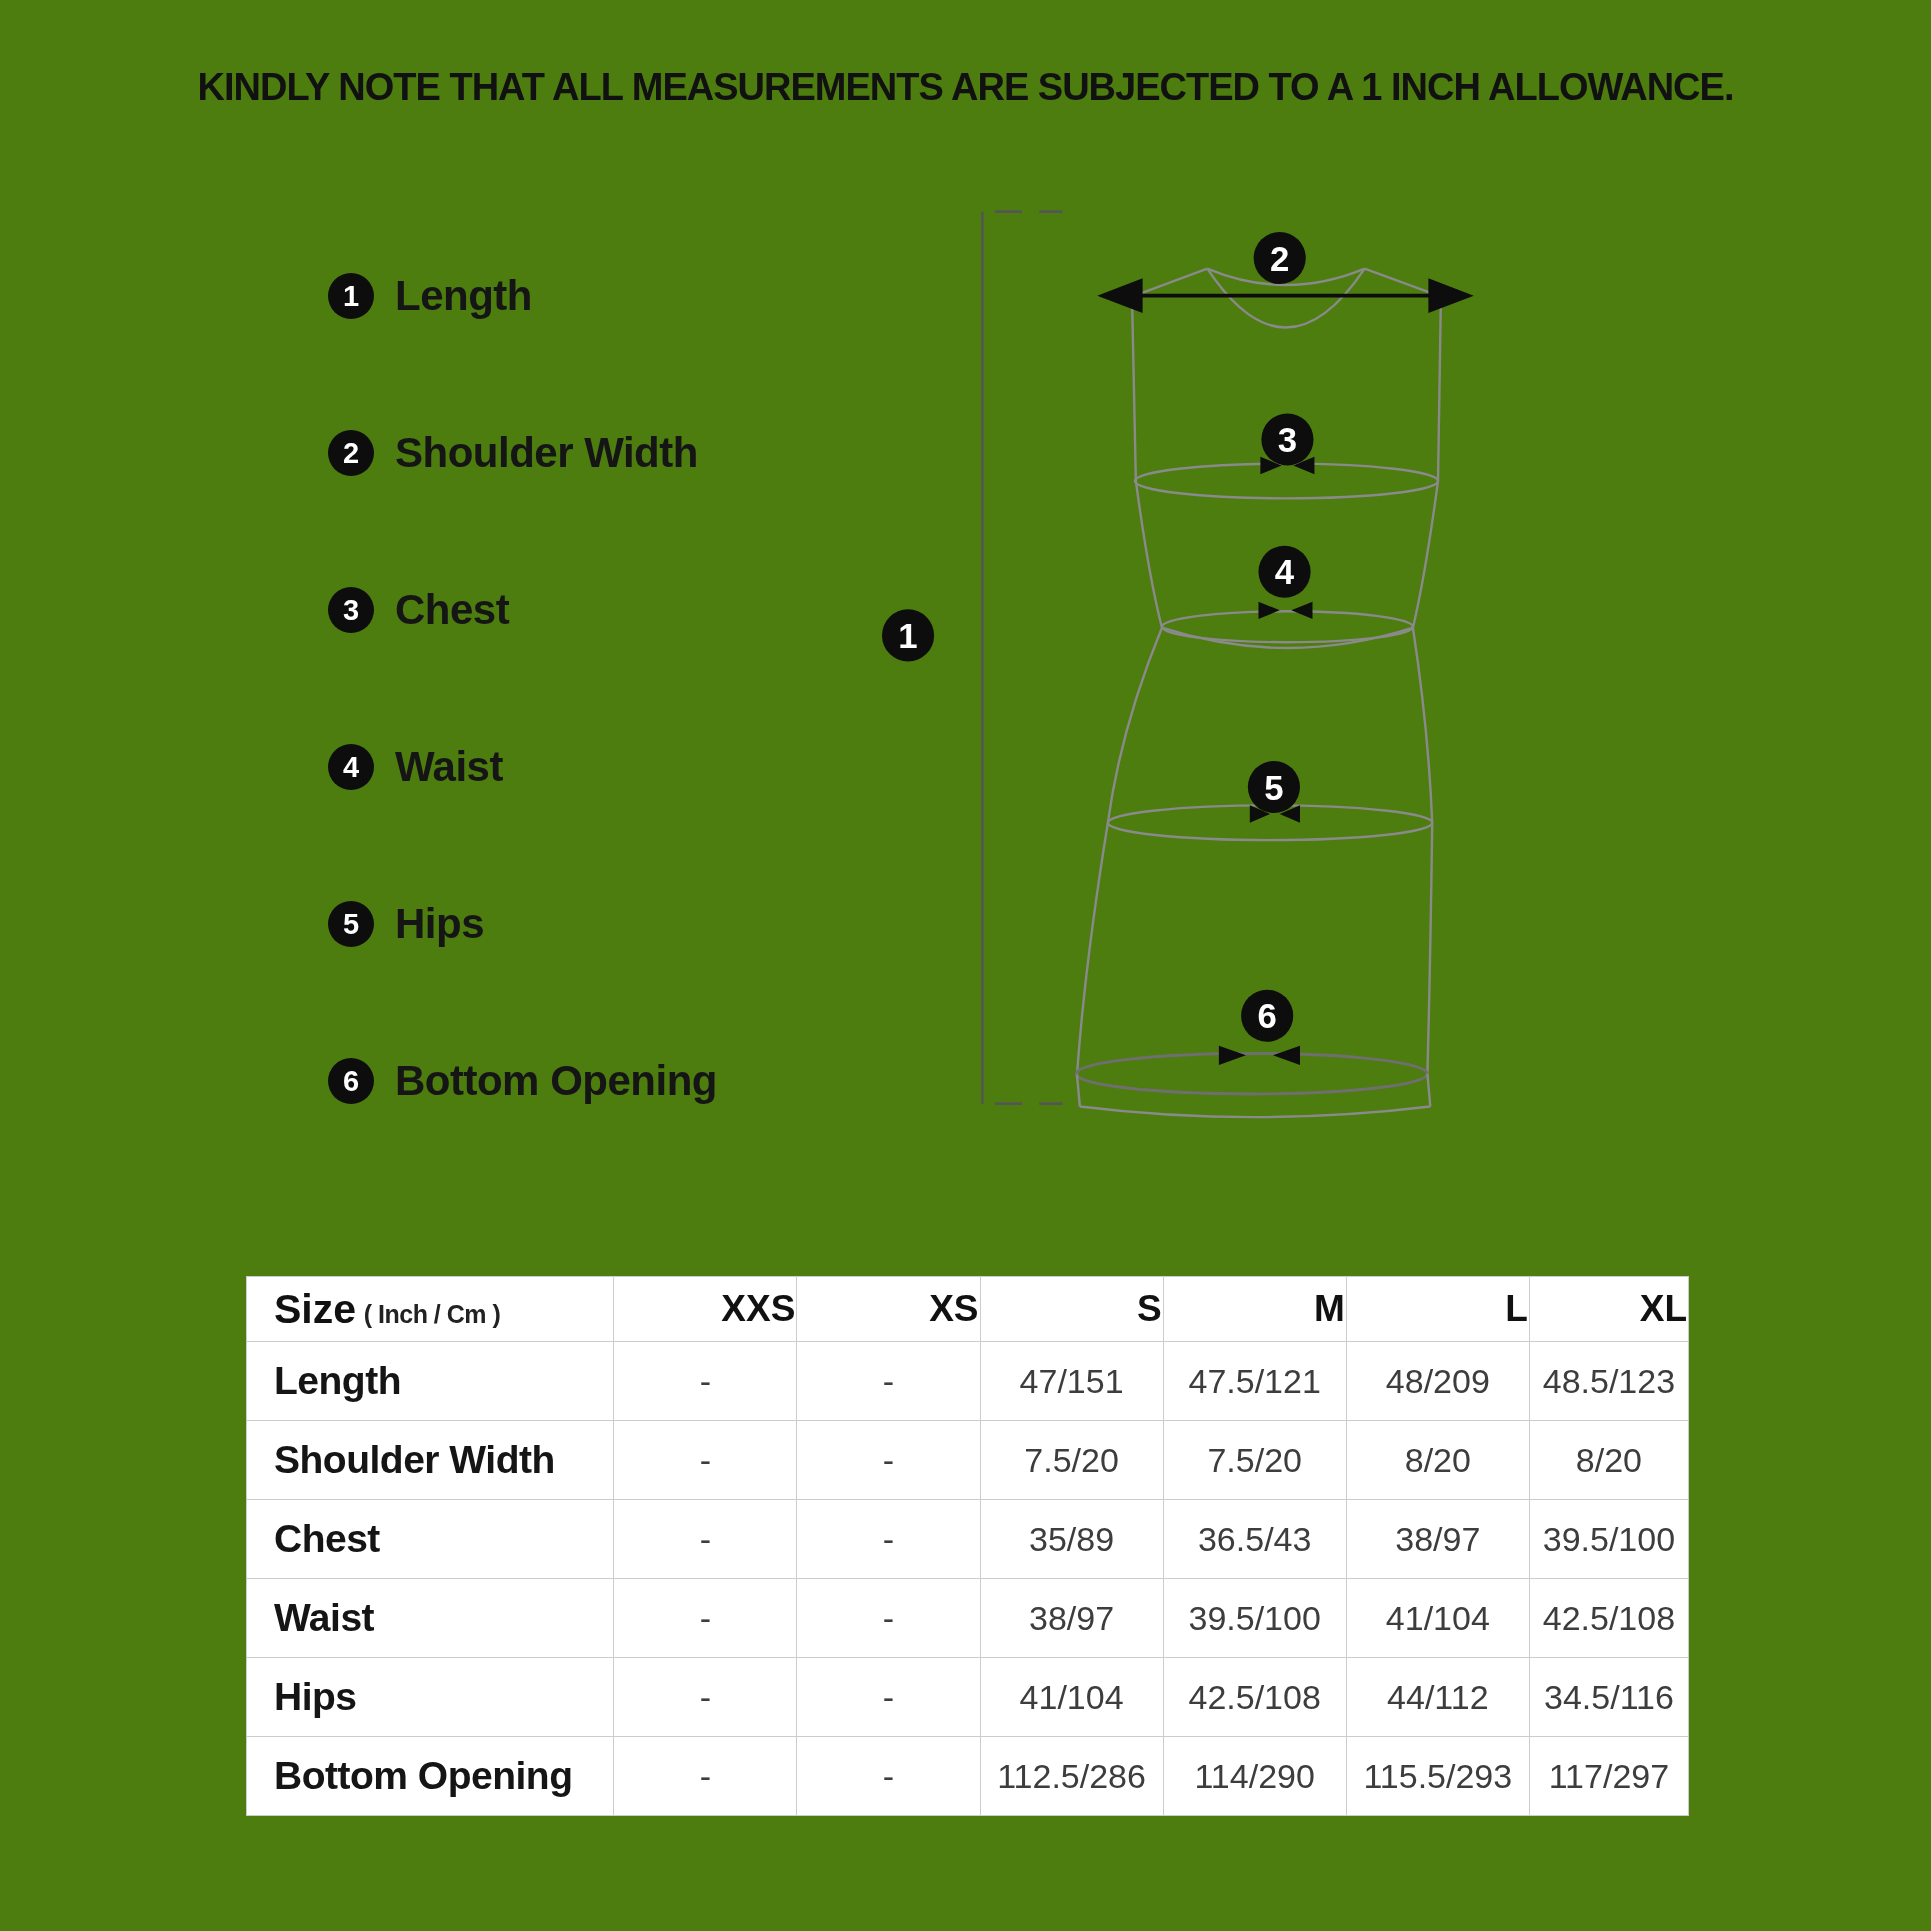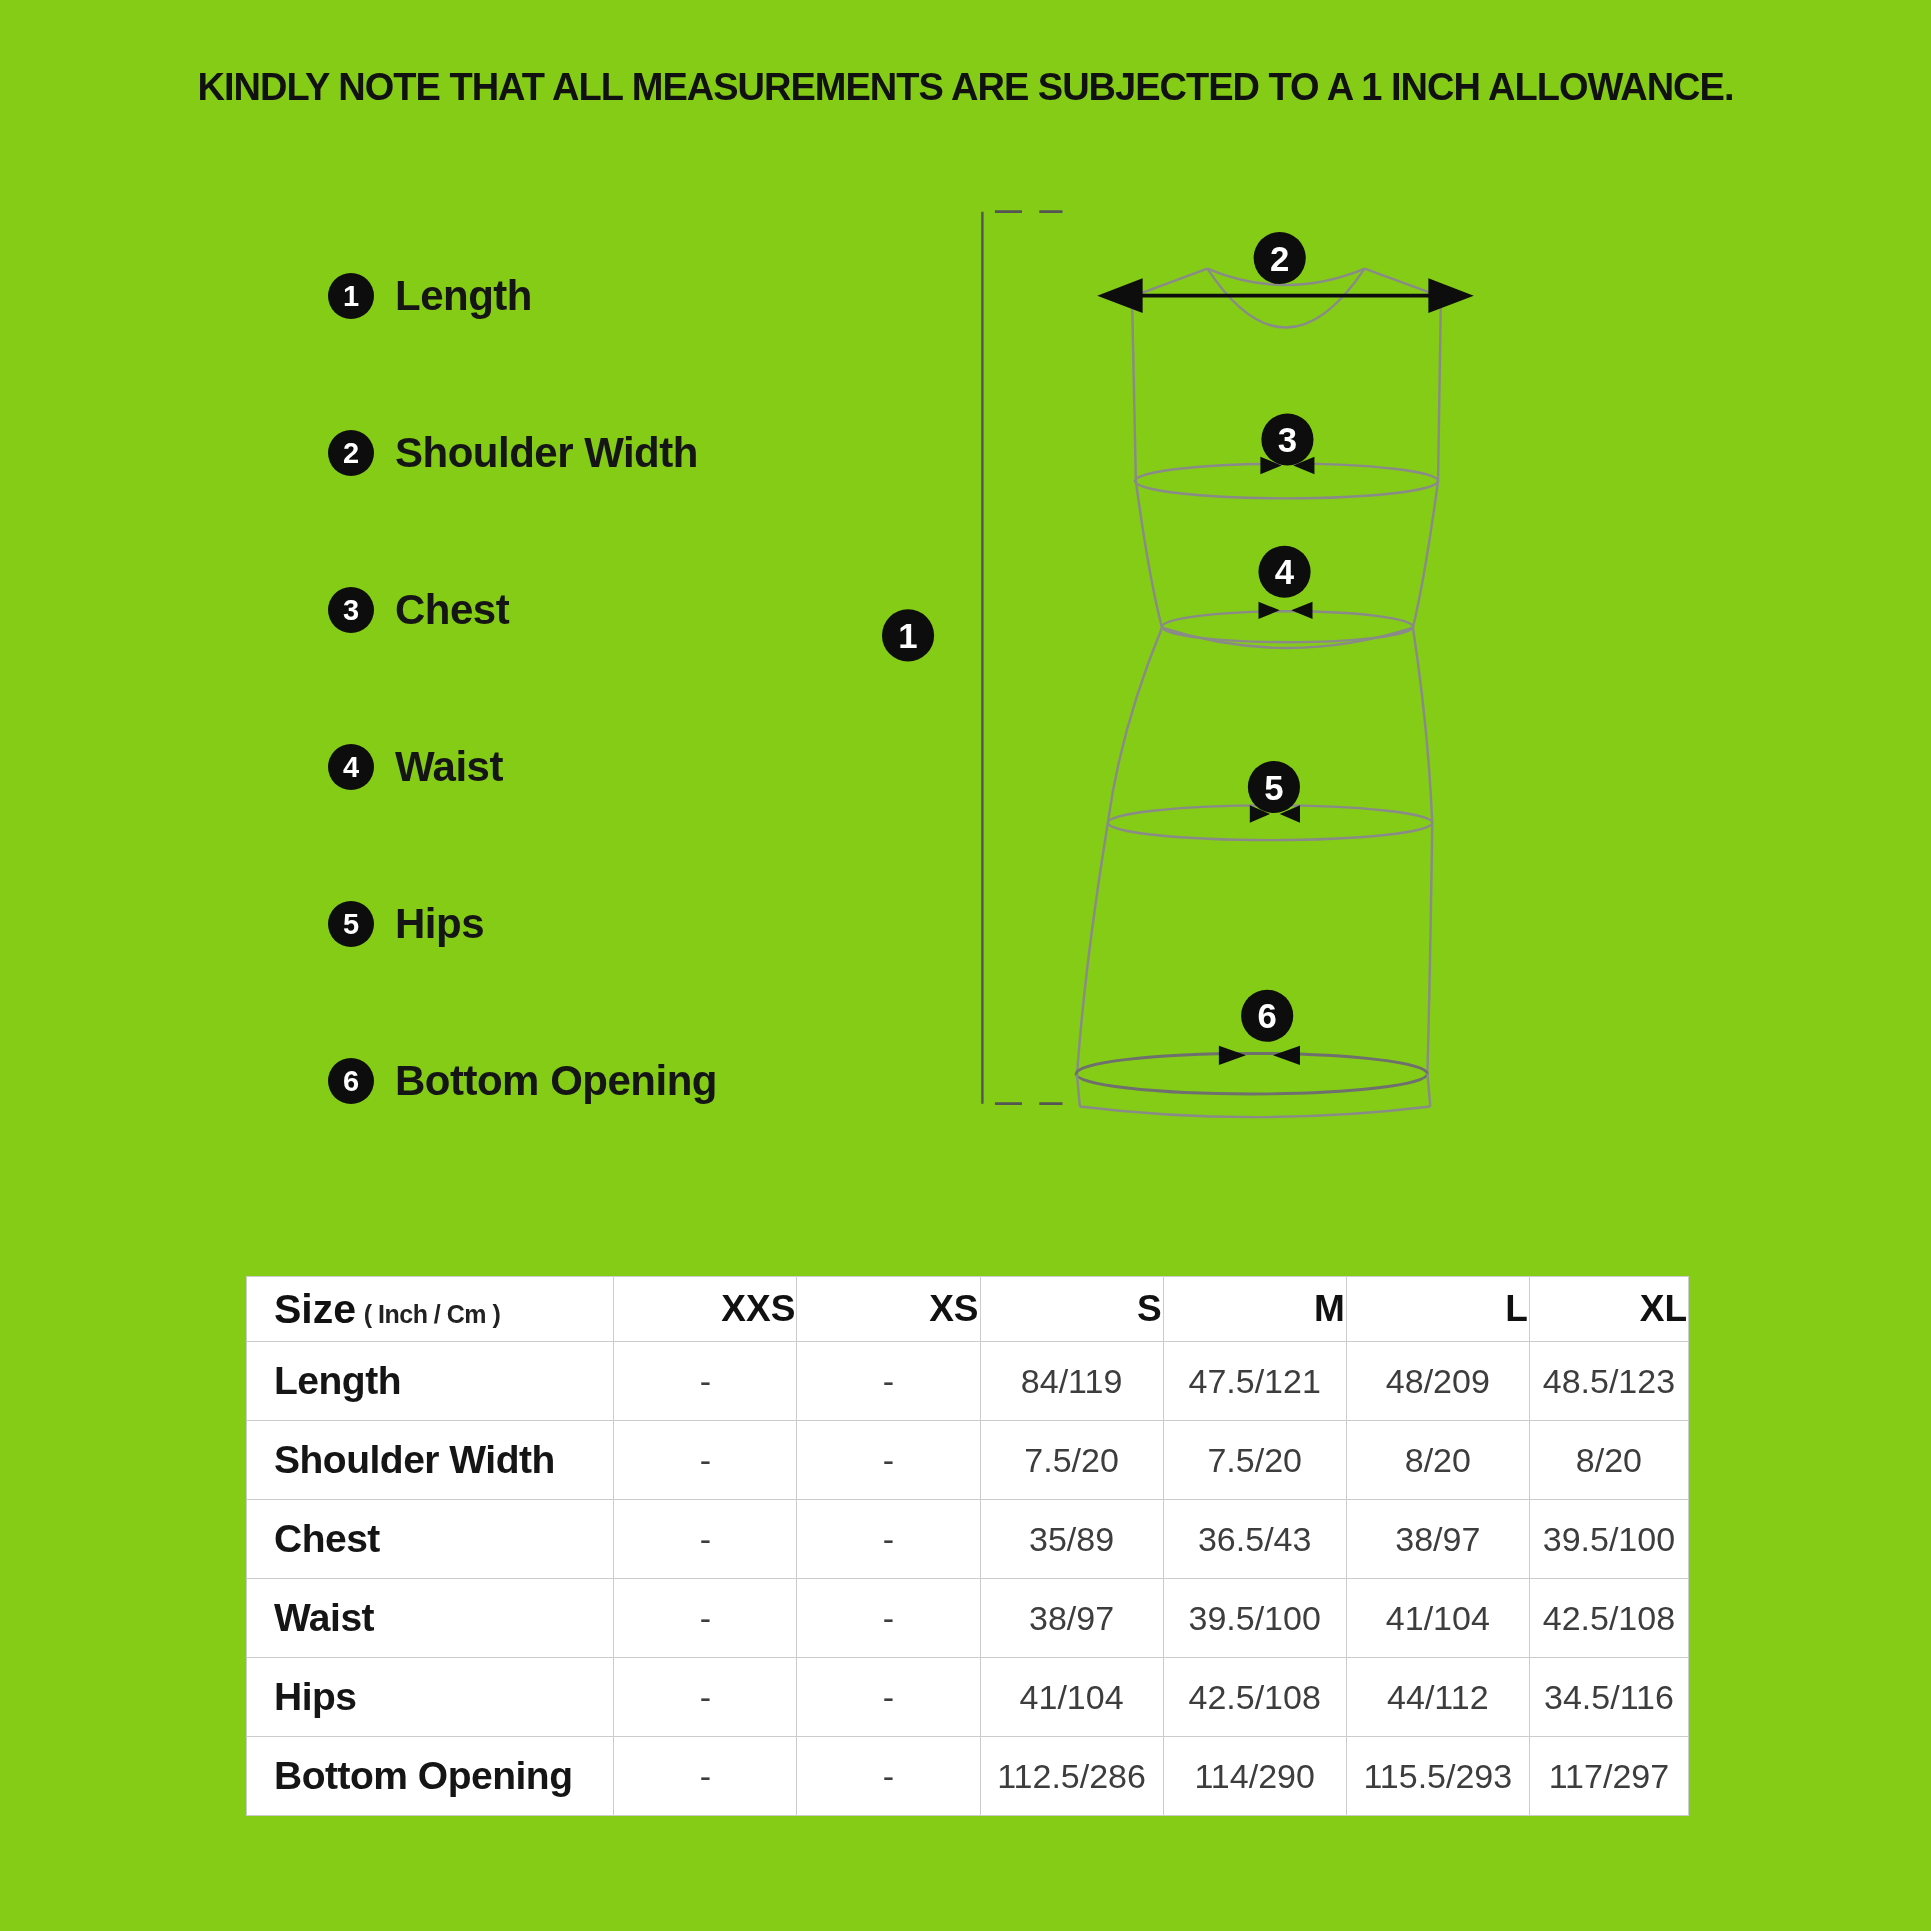--- a/index.html
+++ b/index.html
@@ -1,17 +1,17 @@
 <!DOCTYPE html>
 <html><head>
 <meta charset="utf-8">
 <style>
   html,body{margin:0;padding:0;background:#fff;}
   body{width:1931px;height:1931px;font-family:"Liberation Sans","DejaVu Sans",sans-serif;}
-  .canvas{position:relative;width:1931px;height:1931px;background:#84cc16;overflow:hidden;}
+  .canvas{position:relative;width:1931px;height:1931px;background:#4d7c0f;overflow:hidden;}
 
   
   .notice{position:absolute;top:66px;left:0;width:1931px;text-align:center;
     font-size:38px;font-weight:700;letter-spacing:-1px;color:#111;}
 
   
   .legend{position:absolute;left:328px;top:263px;display:flex;flex-direction:column;gap:91px;}
   .legend-item{display:flex;align-items:center;height:66px;}
   .badge{width:46px;height:46px;border-radius:50%;background:#0d0d0d;color:#fff;
     display:flex;align-items:center;justify-content:center;
@@ -166,21 +166,21 @@
           <th class="size-col">M</th>
           <th class="size-col">L</th>
           <th class="size-col">XL</th>
         </tr>
     </thead>
     <tbody>
         <tr>
           <td class="row-label">Length</td>
           <td class="val">-</td>
           <td class="val">-</td>
-          <td class="val">84/119</td>
+          <td class="val">47/151</td>
           <td class="val">47.5/121</td>
           <td class="val">48/209</td>
           <td class="val">48.5/123</td>
         </tr>
         <tr>
           <td class="row-label">Shoulder Width</td>
           <td class="val">-</td>
           <td class="val">-</td>
           <td class="val">7.5/20</td>
           <td class="val">7.5/20</td>

